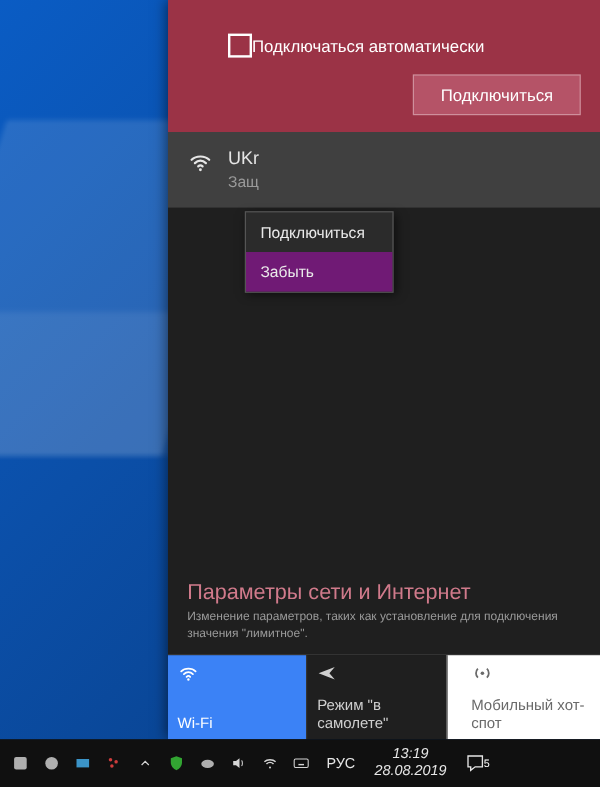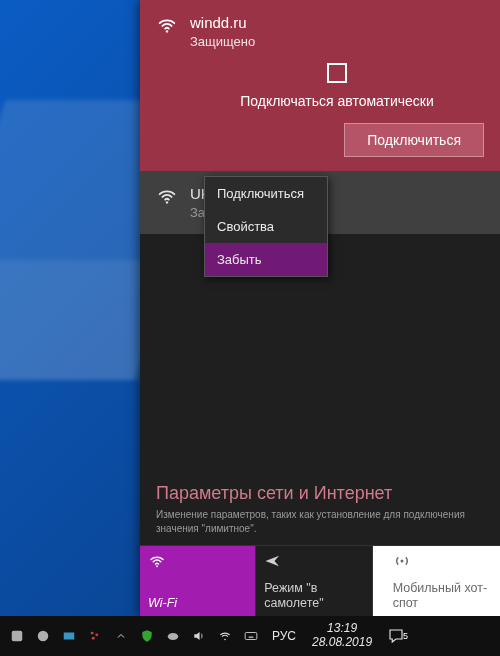--- a/index.html
+++ b/index.html
@@ -22,21 +22,21 @@
   }
 
   .net-selected {
     background: #9b3346; padding: 14px 16px 14px 16px;
   }
   .net-row { display:flex; align-items:flex-start; gap:12px; }
   .wifi-icon svg { display:block; }
   .net-title { font-size: 15px; color: #fff; line-height: 1.2; }
   .net-sub { font-size: 13px; color: rgba(255,255,255,0.85); margin-top:2px; }
 
-  .auto-row { display:flex; align-items:center; gap:10px; margin: 14px 0 14px 34px; flex-direction: column; }
+  .auto-row { display:flex; align-items:center; margin: 14px 0 14px 34px; }
   .checkbox {
     width: 20px; height: 20px; border: 2px solid #fff; background: transparent;
   }
   .auto-label { font-size: 14px; color: #fff; }
 
   .connect-row { display:flex; justify-content:flex-end; }
   .btn-connect {
     background: #b55367; border: 1px solid rgba(255,255,255,0.35);
     color: #fff; font-size: 14px; padding: 8px 22px; cursor: pointer;
   }
@@ -65,21 +65,21 @@
   .settings-desc { color: #9a9a9a; font-size: 10px; line-height: 1.35; }
 
   .tile-row { display:flex; border-top:1px solid #333; }
   .tile {
     flex:1; height: 70px; padding: 6px 8px 6px 8px;
     display:flex; flex-direction:column; justify-content:space-between;
     font-size: 12.5px; border-left:1px solid #333; position:relative;
   }
   .tile:first-child { border-left:none; }
   .tile .tlabel { line-height:1.15; }
-  .tile.active { background:#a21caf; color:#fff;font-style:italic; }
+  .tile.active { background:#3b82f6; color:#fff; }
   .tile.inactive { background:#1f1f1f; color:#cfcfcf; }
   .tile.disabled { background:#ffffff; color:#6a6a6a;padding-left:20px; }
   .tile .ticon { height:18px; }
 
   .taskbar {
     position:absolute; left:0; right:0; bottom:0; height:40px;
     background:#101010; color:#e6e6e6; display:flex; align-items:center;
     padding: 0 6px; gap:4px; font-size:12px;
   }
   .taskbar .tray-app { width:22px; height:28px; display:flex; align-items:center; justify-content:center; }
@@ -94,36 +94,20 @@
 <body>
 
 <div class="desktop">
   <div class="light-beam1"></div>
   <div class="light-beam2"></div>
 </div>
 
 <div class="flyout">
 
   <div class="net-selected">
-    <div class="net-row">
-      <span class="wifi-icon">
-        <svg width="22" height="22" viewBox="0 0 24 24">
-            <g fill="none" stroke="#fff" stroke-width="2" stroke-linecap="round">
-              <path d="M4 10c4-4 12-4 16 0"></path>
-              <path d="M7 13c3-3 7-3 10 0"></path>
-              <path d="M10 16c1.2-1.2 2.8-1.2 4 0"></path>
-            </g>
-            <circle cx="12" cy="19" r="1.3" fill="#fff"></circle>
-          </svg>
-      </span>
-      <div>
-        <div class="net-title">windd.ru</div>
-        <div class="net-sub">Защищено</div>
-      </div>
-    </div>
 
     <div class="auto-row">
       <span class="checkbox"></span>
       <span class="auto-label">Подключаться автоматически</span>
     </div>
 
     <div class="connect-row">
       <button class="btn-connect">Подключиться</button>
     </div>
   </div>
@@ -183,21 +167,20 @@
             </g>
           </svg>
       </span>
       <span class="tlabel">Мобильный хот-спот</span>
     </div>
   </div>
 </div>
 
 <div class="context-menu">
   <div class="mi">Подключиться</div>
-  <div class="mi">Свойства</div>
   <div class="mi hover">Забыть</div>
 </div>
 
 <div class="taskbar">
   <div class="tray-app">
     <svg width="14" height="14" viewBox="0 0 24 24">
         <rect x="3" y="3" width="18" height="18" rx="3" fill="#bdbdbd"></rect>
       </svg>
   </div>
   <div class="tray-app">

